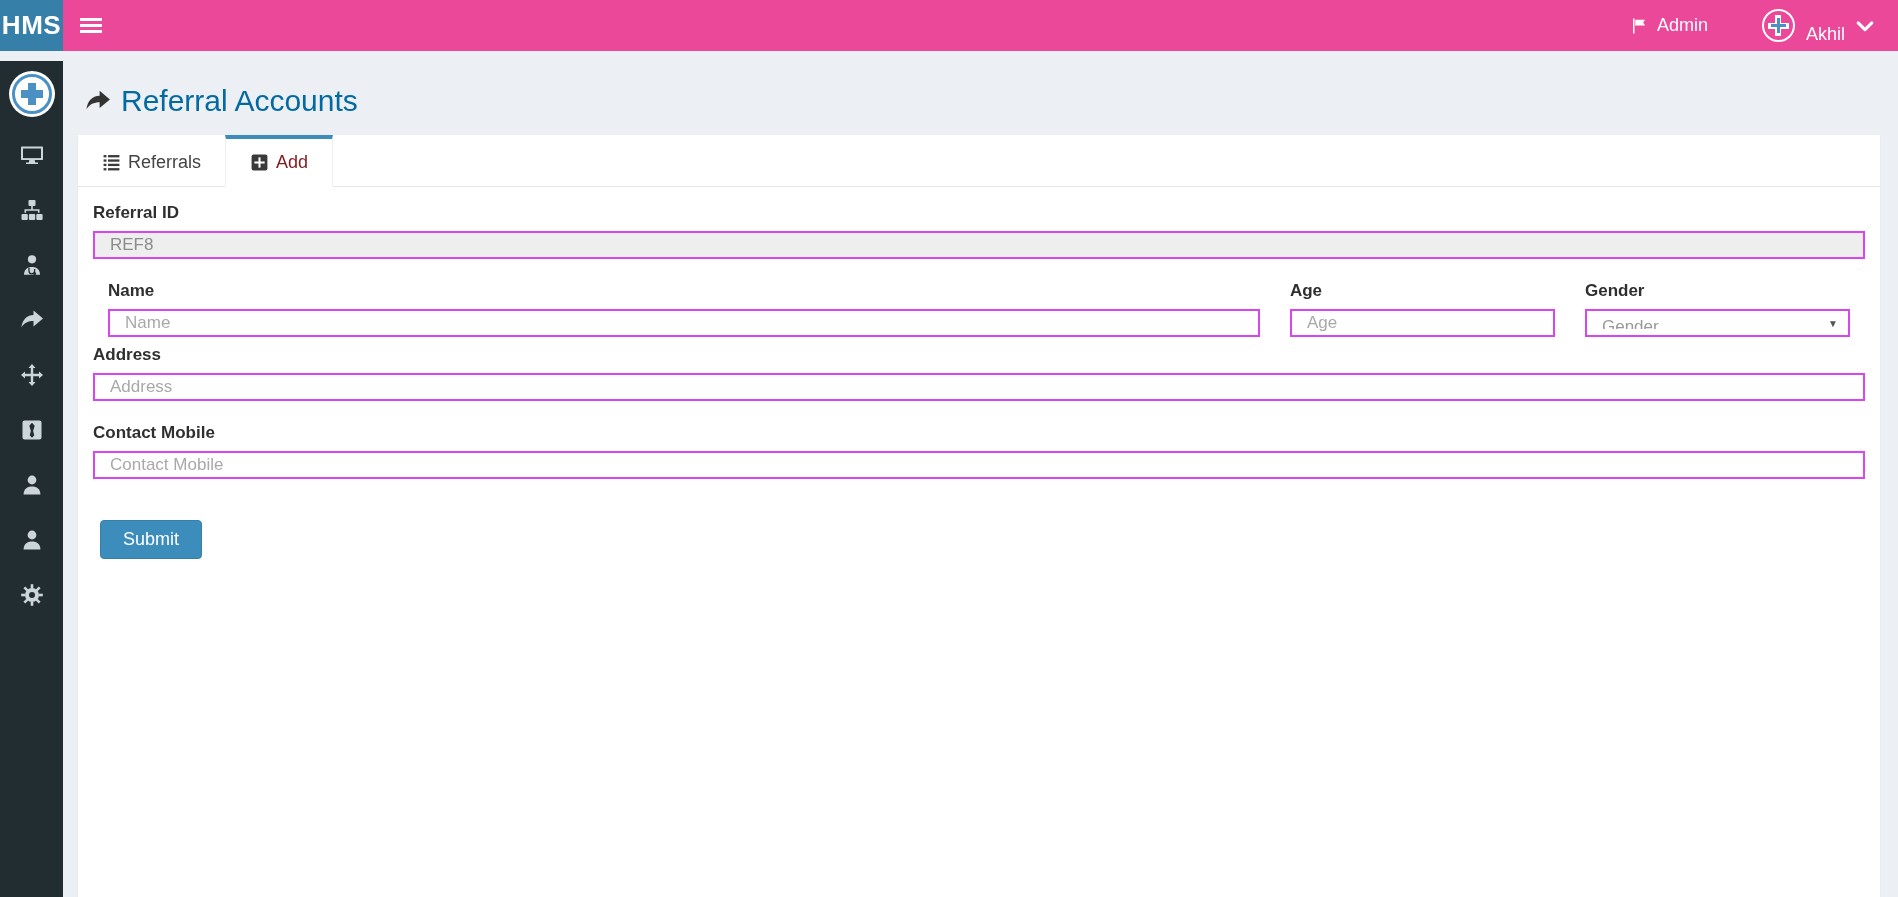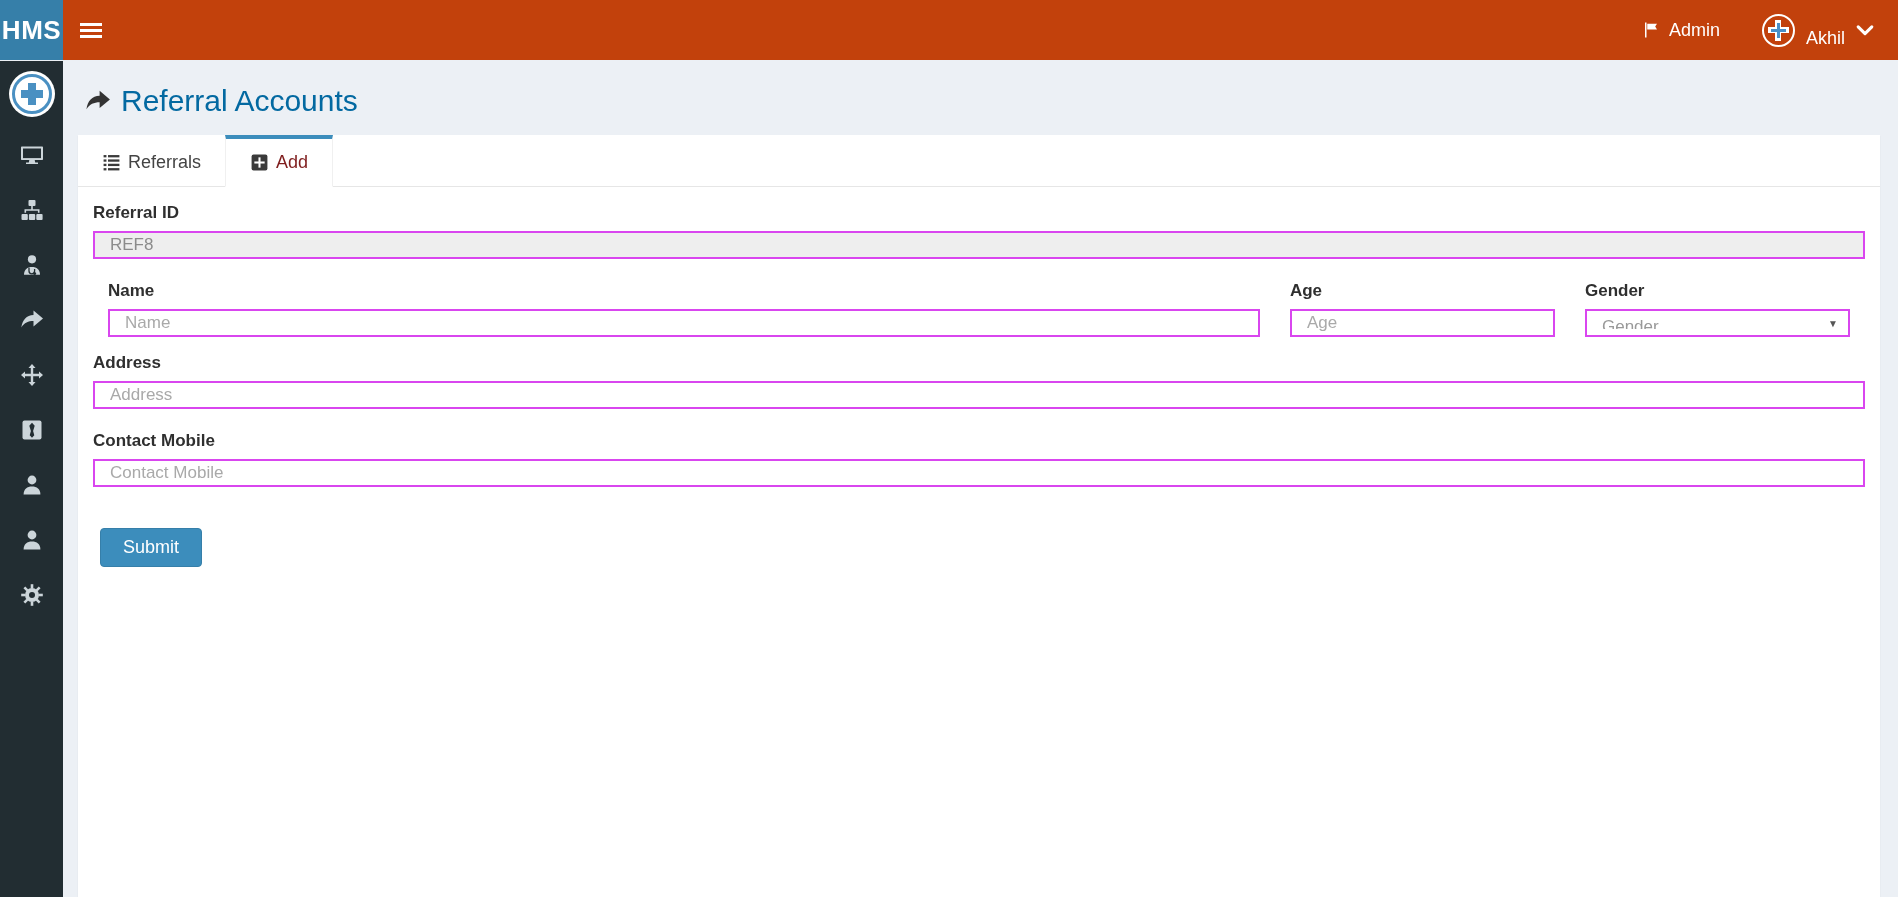--- a/index.html
+++ b/index.html
@@ -5,33 +5,33 @@
   * { box-sizing: border-box; margin: 0; padding: 0; }
   html, body { width: 1898px; height: 897px; overflow: hidden; }
   body {
     font-family: "Liberation Sans", "DejaVu Sans", sans-serif;
     background: #ecf0f5;
     color: #333;
   }
 
   
   .navbar {
-    position: absolute; top: 0; left: 0; right: 0; height: 60px;
-    background: #c2410c; display: flex; align-items: stretch; z-index: 10;
+    position: absolute; top: 0; left: 0; right: 0; height: 51px;
+    background: #ec4899; display: flex; align-items: stretch; z-index: 10;
   }
   .brand {
     width: 63px; background: #367fa9; color: #fff;
     display: flex; align-items: center; justify-content: center;
     font-size: 26px; font-weight: bold; letter-spacing: 0.5px;
   }
   .sidebar-toggle {
     display: flex; align-items: center; padding: 0 16px; cursor: pointer;
   }
   .nav-right {
-    margin-left: auto; display: flex; align-items: center; padding-right: 23px;
+    margin-left: auto; display: flex; align-items: center; padding-right: 23px; gap: 12px;
   }
   .nav-item { display: flex; align-items: center; color: #fff; font-size: 18px; cursor: pointer; }
   .nav-admin { margin-right: 42px; }
   .nav-admin .txt { margin-left: 9px; }
   .nav-user .uname { margin: 17px 10px 0 11px; }
 
   .avatar {
     width: 33px; height: 33px; border: 2px solid #fff; border-radius: 50%;
     position: relative; flex: 0 0 auto;
   }
@@ -102,21 +102,21 @@
     font-family: inherit; font-size: 17px; color: #555; padding: 6px 15px;
     border-radius: 0; outline: none;
   }
   .form-control::placeholder { color: #a9a9a9; opacity: 1; }
   .form-control:disabled { background: #eee; color: #8c8c8c; }
 
   .frow { display: flex; margin-bottom: 8px; }
   .col { padding: 0 15px; }
   .col-8 { width: 66.7%; }
   .col-2 { width: 16.65%; }
-  .col .form-group { margin-bottom: 8px; }
+  .col .form-group { margin-bottom: 0; }
 
   .select-wrap { position: relative; }
   select.form-control {
     appearance: none; -webkit-appearance: none; -moz-appearance: none;
     color: #999; padding-right: 30px;
   }
   .caret-down {
     position: absolute; right: 12px; top: 50%; transform: translateY(-50%);
     font-size: 10px; color: #555; pointer-events: none;
   }

